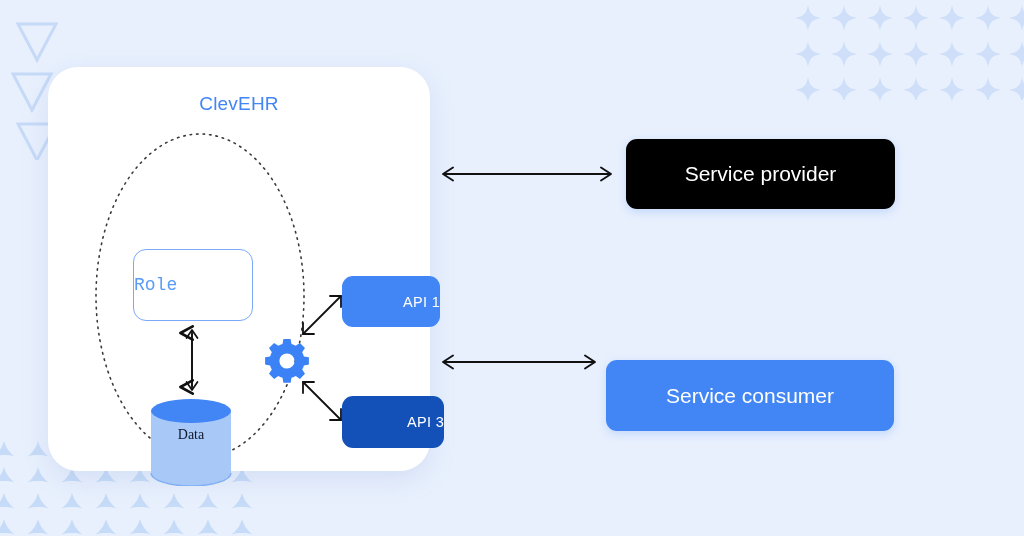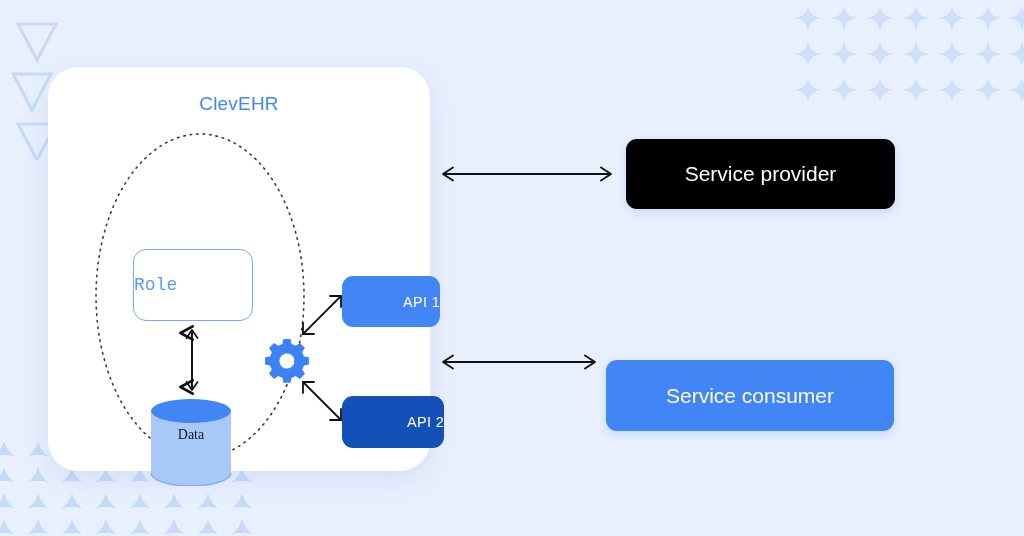--- a/index.html
+++ b/index.html
@@ -215,21 +215,21 @@
     <svg id="arrow-gear-api2" viewBox="0 0 52 52" width="52" height="52" aria-hidden="true">
       <line x1="7" y1="7" x2="45" y2="45" stroke="#111" stroke-width="1.8" stroke-linecap="round"></line>
       <path d="M7,18 L7,7 L18,7" fill="none" stroke="#111" stroke-width="1.8" stroke-linecap="round" stroke-linejoin="round"></path>
       <path d="M34,45 L45,45 L45,34" fill="none" stroke="#111" stroke-width="1.8" stroke-linecap="round" stroke-linejoin="round"></path>
     </svg>
 
     <div class="api-box" id="api-1-box">
       <span>API 1</span>
     </div>
     <div class="api-box" id="api-2-box">
-      <span>API 2</span>
+      <span>API 3</span>
     </div>
   </div>
 
   <svg id="arrow-card-provider" viewBox="0 0 178 28" width="178" height="28" aria-hidden="true">
     <line x1="6" y1="14" x2="172" y2="14" stroke="#111" stroke-width="1.9" stroke-linecap="round"></line>
     <path d="M15,7.5 L5,14 L15,20.5" fill="none" stroke="#111" stroke-width="1.9" stroke-linecap="round" stroke-linejoin="round"></path>
     <path d="M163,7.5 L173,14 L163,20.5" fill="none" stroke="#111" stroke-width="1.9" stroke-linecap="round" stroke-linejoin="round"></path>
   </svg>
 
   <svg id="arrow-card-consumer" viewBox="0 0 162 28" width="162" height="28" aria-hidden="true">

